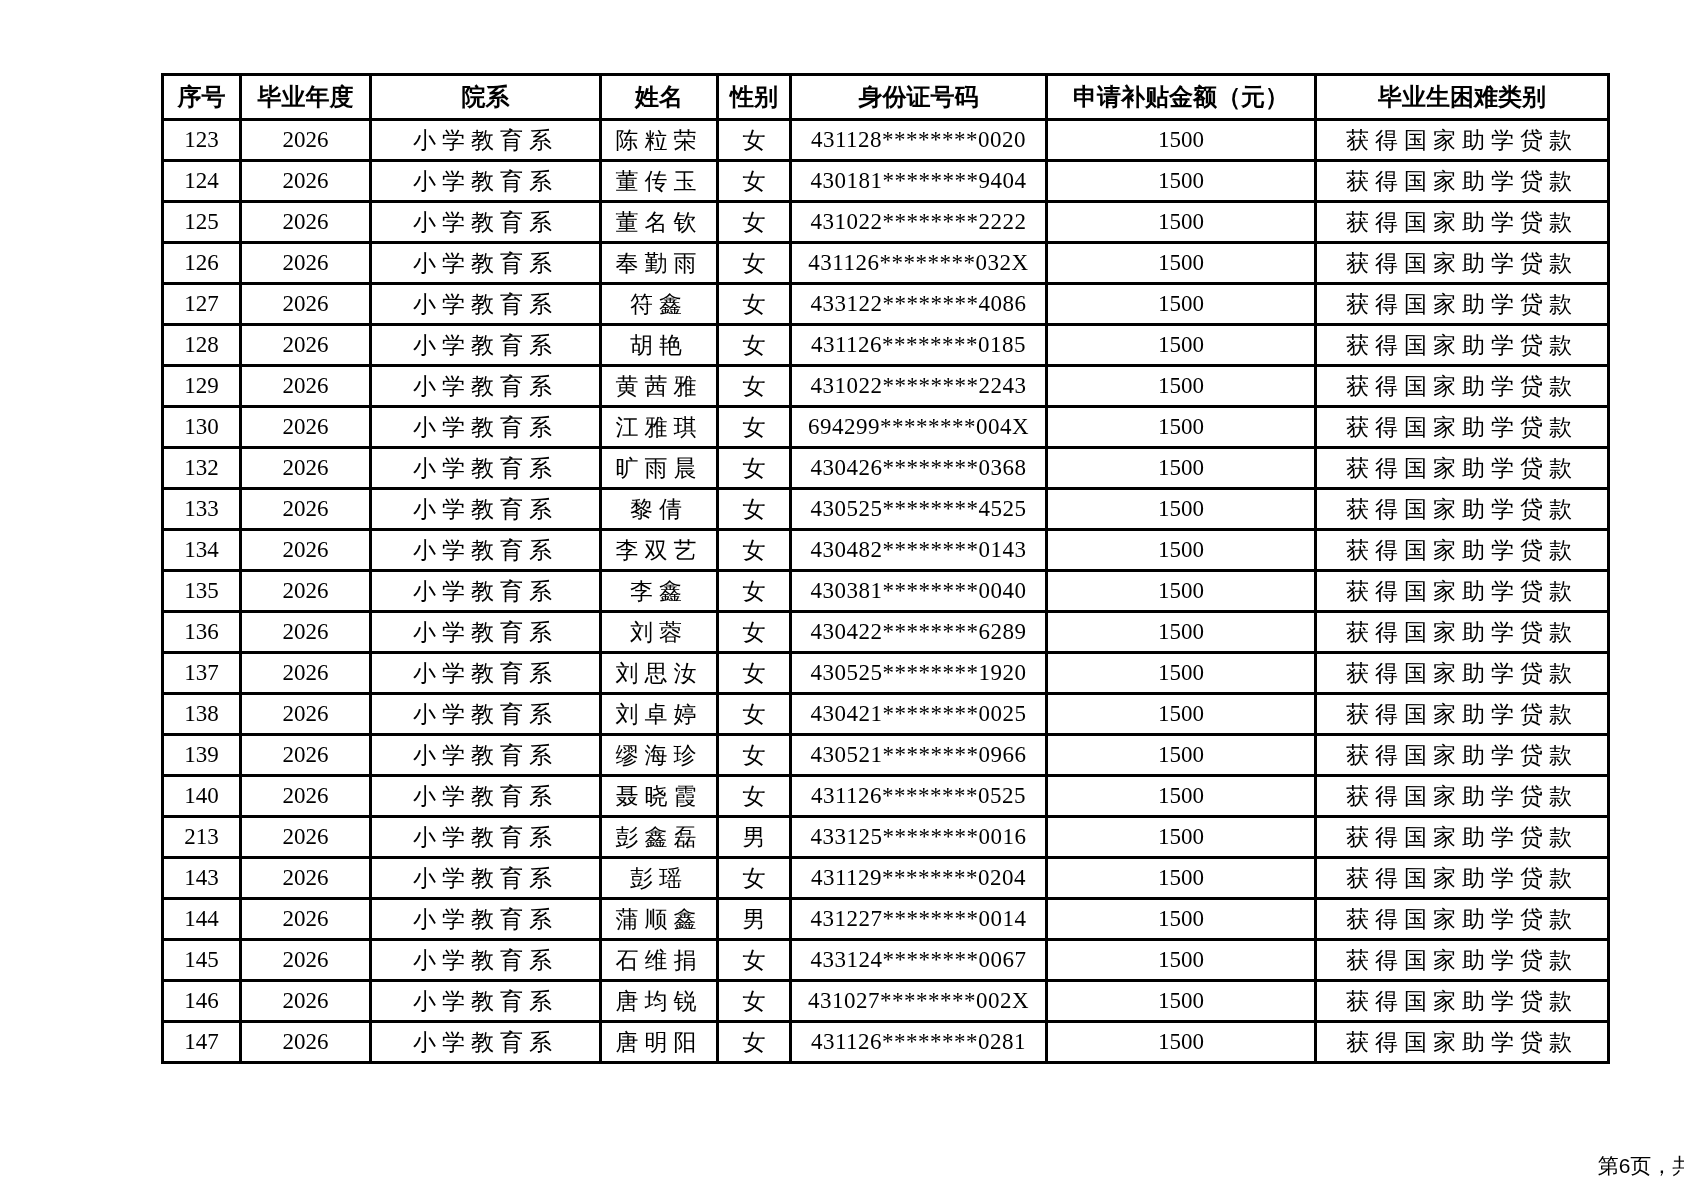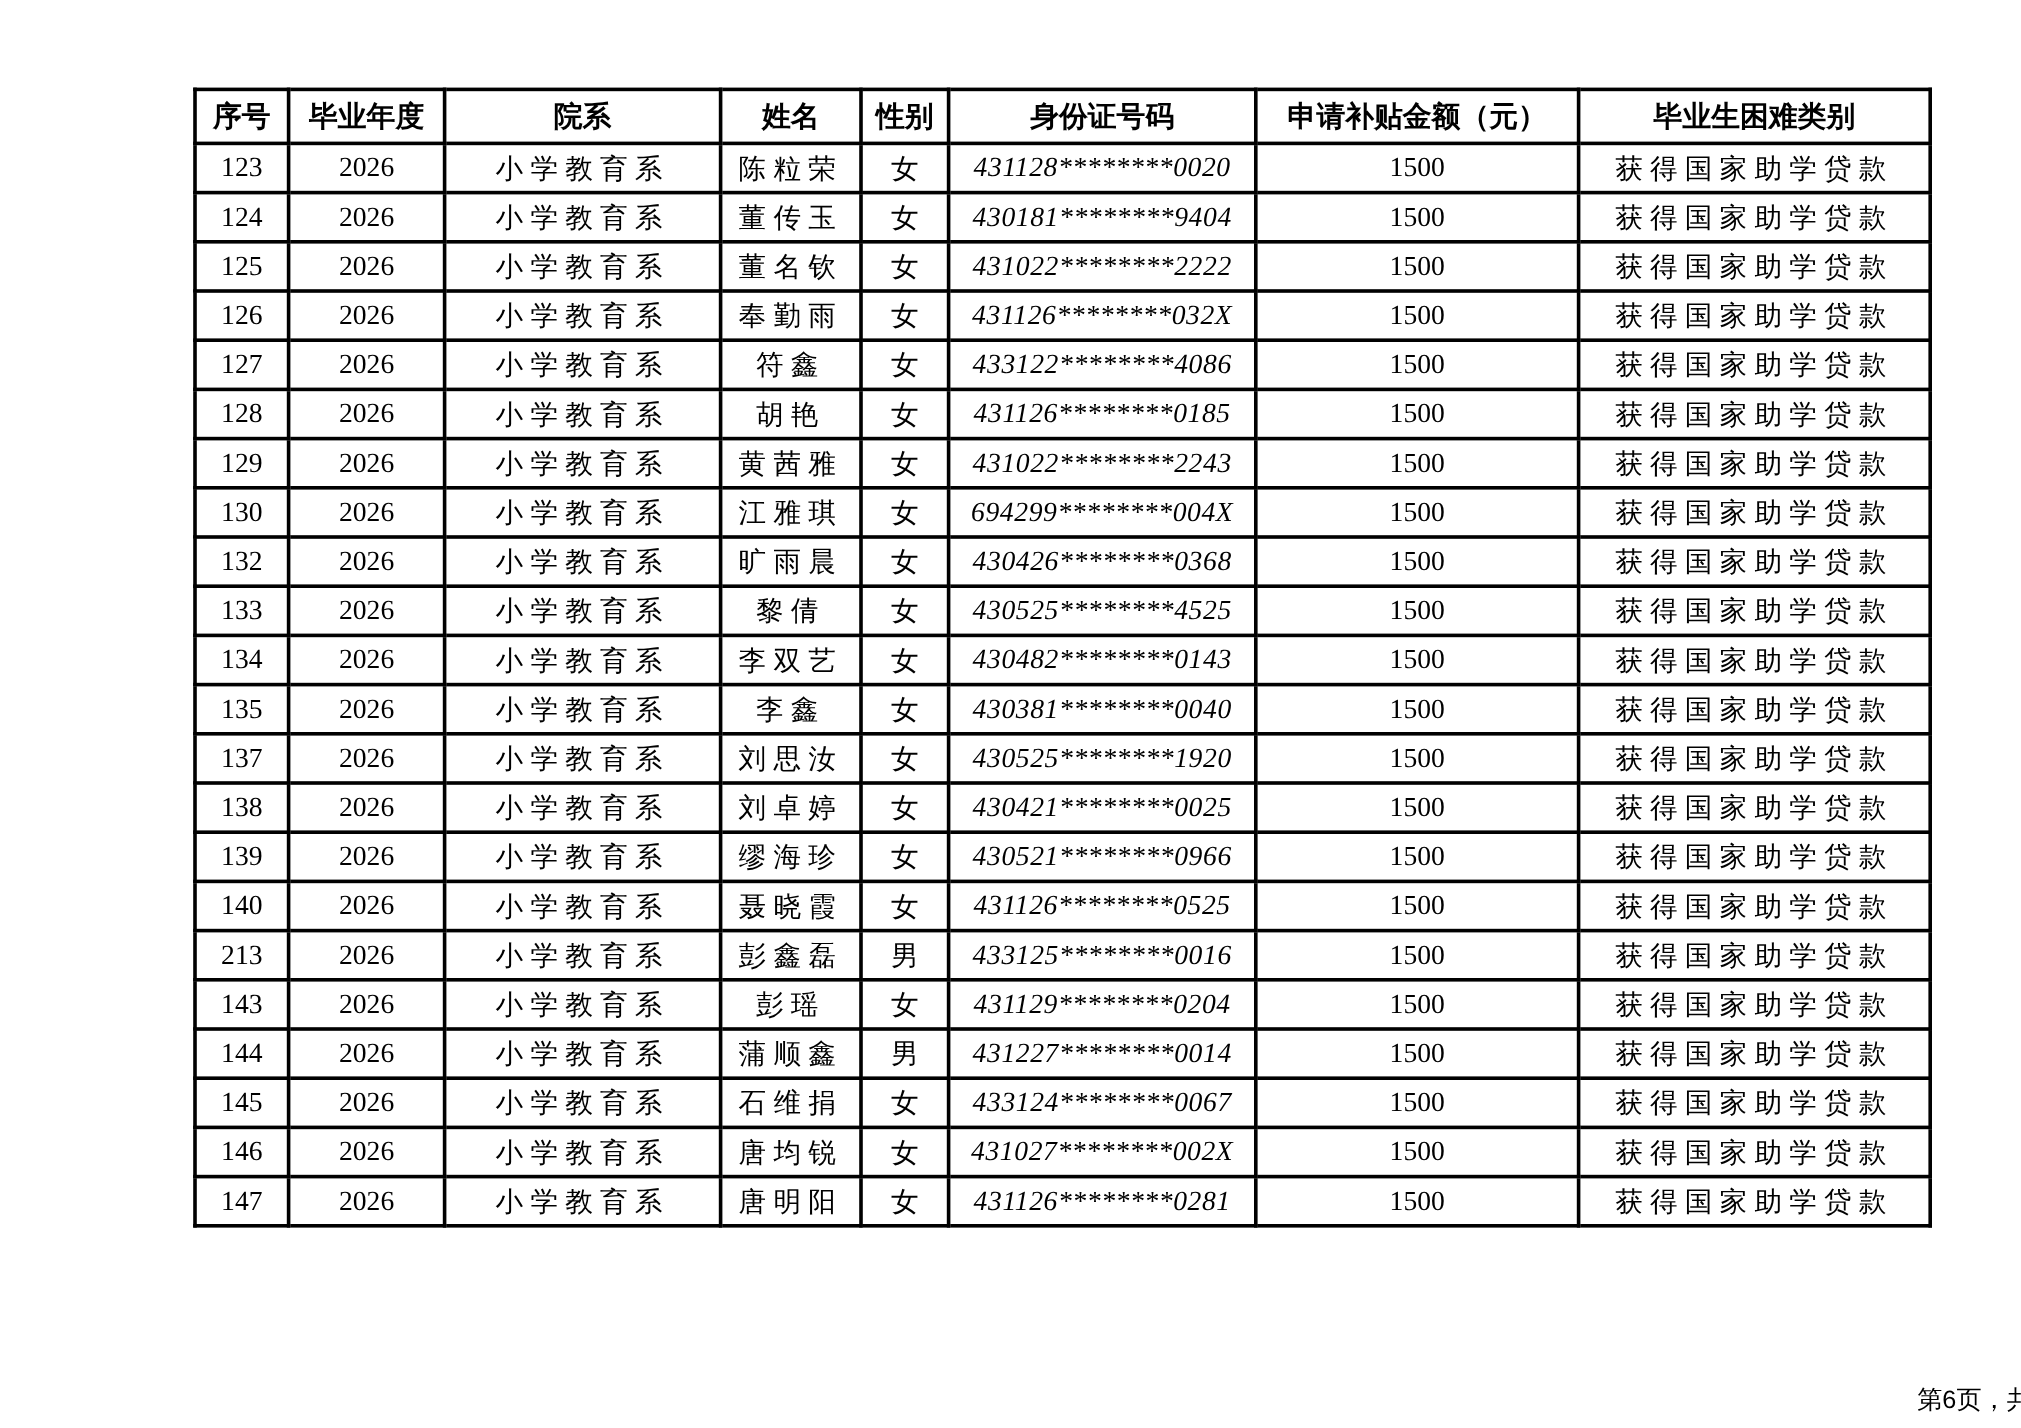--- a/index.html
+++ b/index.html
@@ -53,21 +53,21 @@
   col.c0 { width: 78px; }
   col.c1 { width: 130px; }
   col.c2 { width: 230px; }
   col.c3 { width: 117px; }
   col.c4 { width: 73px; }
   col.c5 { width: 256px; }
   col.c6 { width: 269px; }
   col.c7 { width: 293px; }
   
   td.c2, td.c3, td.c7 { letter-spacing: 6px; }
-  td.c5 { font-size: 24px; letter-spacing: 0.5px; font-style: italic; }
+  td.c5 { font-size: 24px; letter-spacing: 0.5px; }
   td.c0, td.c1, td.c6 { font-size: 23px; }
   .footer {
     position: absolute;
     left: 0;
     top: 1136px;
     width: 1684px;
     text-align: right;
     font-size: 21px;
     font-family: "Liberation Sans", "DejaVu Sans", sans-serif;
   }
@@ -214,20 +214,30 @@
           <td class="c0">135</td>
           <td class="c1">2026</td>
           <td class="c2">小学教育系</td>
           <td class="c3">李鑫</td>
           <td class="c4">女</td>
           <td class="c5">430381********0040</td>
           <td class="c6">1500</td>
           <td class="c7">获得国家助学贷款</td>
         </tr>
         <tr>
+          <td class="c0">136</td>
+          <td class="c1">2026</td>
+          <td class="c2">小学教育系</td>
+          <td class="c3">刘蓉</td>
+          <td class="c4">女</td>
+          <td class="c5">430422********6289</td>
+          <td class="c6">1500</td>
+          <td class="c7">获得国家助学贷款</td>
+        </tr>
+        <tr>
           <td class="c0">137</td>
           <td class="c1">2026</td>
           <td class="c2">小学教育系</td>
           <td class="c3">刘思汝</td>
           <td class="c4">女</td>
           <td class="c5">430525********1920</td>
           <td class="c6">1500</td>
           <td class="c7">获得国家助学贷款</td>
         </tr>
         <tr>

